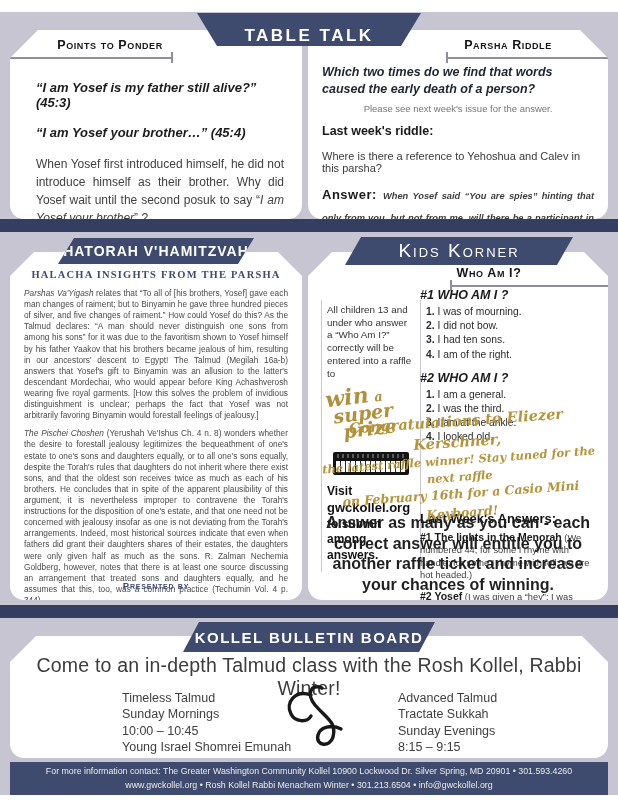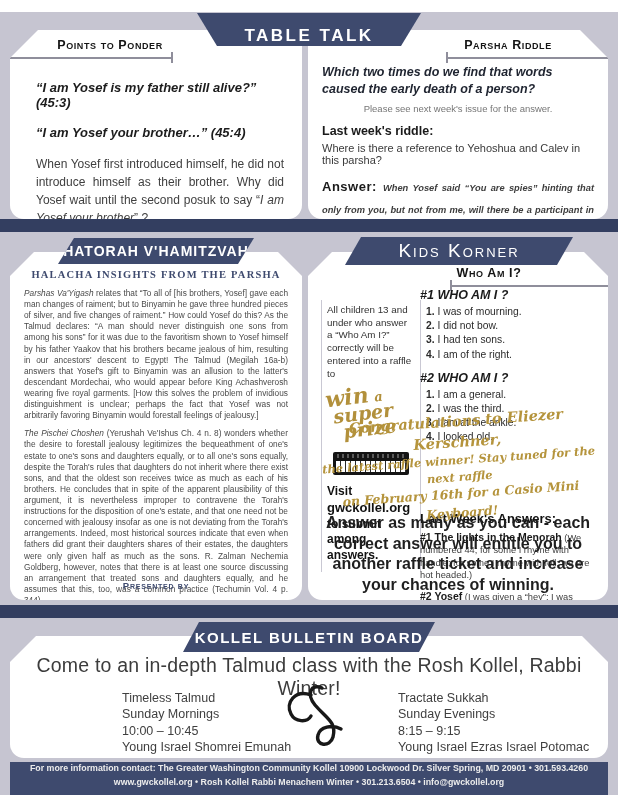--- a/index.html
+++ b/index.html
@@ -50,21 +50,21 @@
   .ptp-body em { font-style:italic; }
 
   
   .pr-title { position:absolute; top:8px; right:30px; width:140px; text-align:center; }
   .pr-rule  { top:27px; right:0; width:162px; }
   .pr-tick  { top:22px; right:160px; }
   .pr-content { position:absolute; top:34px; left:14px; right:14px; }
   .pr-question { font-weight:bold; font-style:italic; font-size:12.5px; color:#1f2430; line-height:1.35; margin:0; }
   .pr-note { font-size:9.5px; color:#767676; text-align:center; margin:5px 0 10px 0; }
   .lw-label { font-weight:bold; font-size:12.5px; color:#1a1a1a; margin:0 0 2px 0; }
-  .lw-q { font-size:11px; color:#3a3a3a; margin:4px 0 9px 0; }
+  .lw-q { font-size:11px; color:#3a3a3a; margin:12px 0 9px 0; }
   .ans-p { margin:0; text-align:justify; line-height:1.4; }
   .ans-label { font-weight:bold; font-size:13px; letter-spacing:0.5px; color:#1a1a1a; }
   .ans-text { font-weight:bold; font-style:italic; font-size:9.3px; color:#3d3d3d; }
 
   
   .hal-sub { position:absolute; top:17px; left:0; width:100%; text-align:center;
              font-weight:bold; font-size:10.5px; letter-spacing:1.2px; color:#3e4a6e;font-family:Liberation Serif, serif; }
   .hal-paras { position:absolute; top:36px; left:14px; right:14px;
                font-size:8.3px; color:#4a4a4a; line-height:1.34; text-align:justify; }
   .hal-paras p { margin:0 0 7px 0; }
@@ -110,22 +110,22 @@
   
   .bb-headline { position:absolute; top:18px; left:0; width:100%; text-align:center;
                  font-size:19.5px; color:#3c3c3c; letter-spacing:0.2px; }
   .class-block { position:absolute; top:54px; font-size:12.5px; color:#3f3f3f; line-height:1.3; }
   .class-left  { left:112px; }
   .class-right { left:388px; }
   .flourish { position:absolute; left:270px; top:44px; width:72px; height:74px; }
 
   
   .footer { position:absolute; left:10px; top:762px; width:598px; height:33px; background:#3e4a6e;
-            display:flex; flex-direction:column; align-items:center; justify-content:flex-start;
-            color:#ececec; font-size:8.8px; line-height:1.55; z-index:5; text-align:center;font-weight:bold; }
+            display:flex; flex-direction:column; align-items:center; justify-content:center;
+            color:#ececec; font-size:8.8px; line-height:1.55; z-index:5; text-align:center; }
 </style>
 </head>
 <body>
 
 <div class="page">
   <div class="gray-field"></div>
 
   <div class="tt-banner navy">
     <span>TABLE TALK</span>
   </div>
@@ -237,20 +237,21 @@
       <div>Timeless Talmud</div>
       <div>Sunday Mornings</div>
       <div>10:00 – 10:45</div>
       <div>Young Israel Shomrei Emunah</div>
     </div>
     <svg class="flourish" viewBox="0 0 72 74" xmlns="http://www.w3.org/2000/svg">
       <path d="M 31 15 C 15 9 5 23 11 34 C 15 42 27 43 31 36" fill="none" stroke="#181818" stroke-width="3.4" stroke-linecap="round"></path>
       <path d="M 42 8 C 31 3 26 14 35 25 C 46 38 57 42 53 57 C 50 68 35 66 38 55 C 40 47 52 44 61 49" fill="none" stroke="#181818" stroke-width="3.4" stroke-linecap="round"></path>
     </svg>
     <div class="class-block class-right">
+      <div>Advanced Talmud</div>
       <div>Tractate Sukkah</div>
       <div>Sunday Evenings</div>
       <div>8:15 – 9:15</div>
       <div>Young Israel Ezras Israel Potomac</div>
     </div>
   </section>
 
   <footer class="footer">
     <div>For more information contact:  The Greater Washington Community Kollel 10900 Lockwood Dr. Silver Spring, MD 20901 • 301.593.4260</div>
     <div>www.gwckollel.org • Rosh Kollel Rabbi Menachem Winter • 301.213.6504 • info@gwckollel.org</div>

